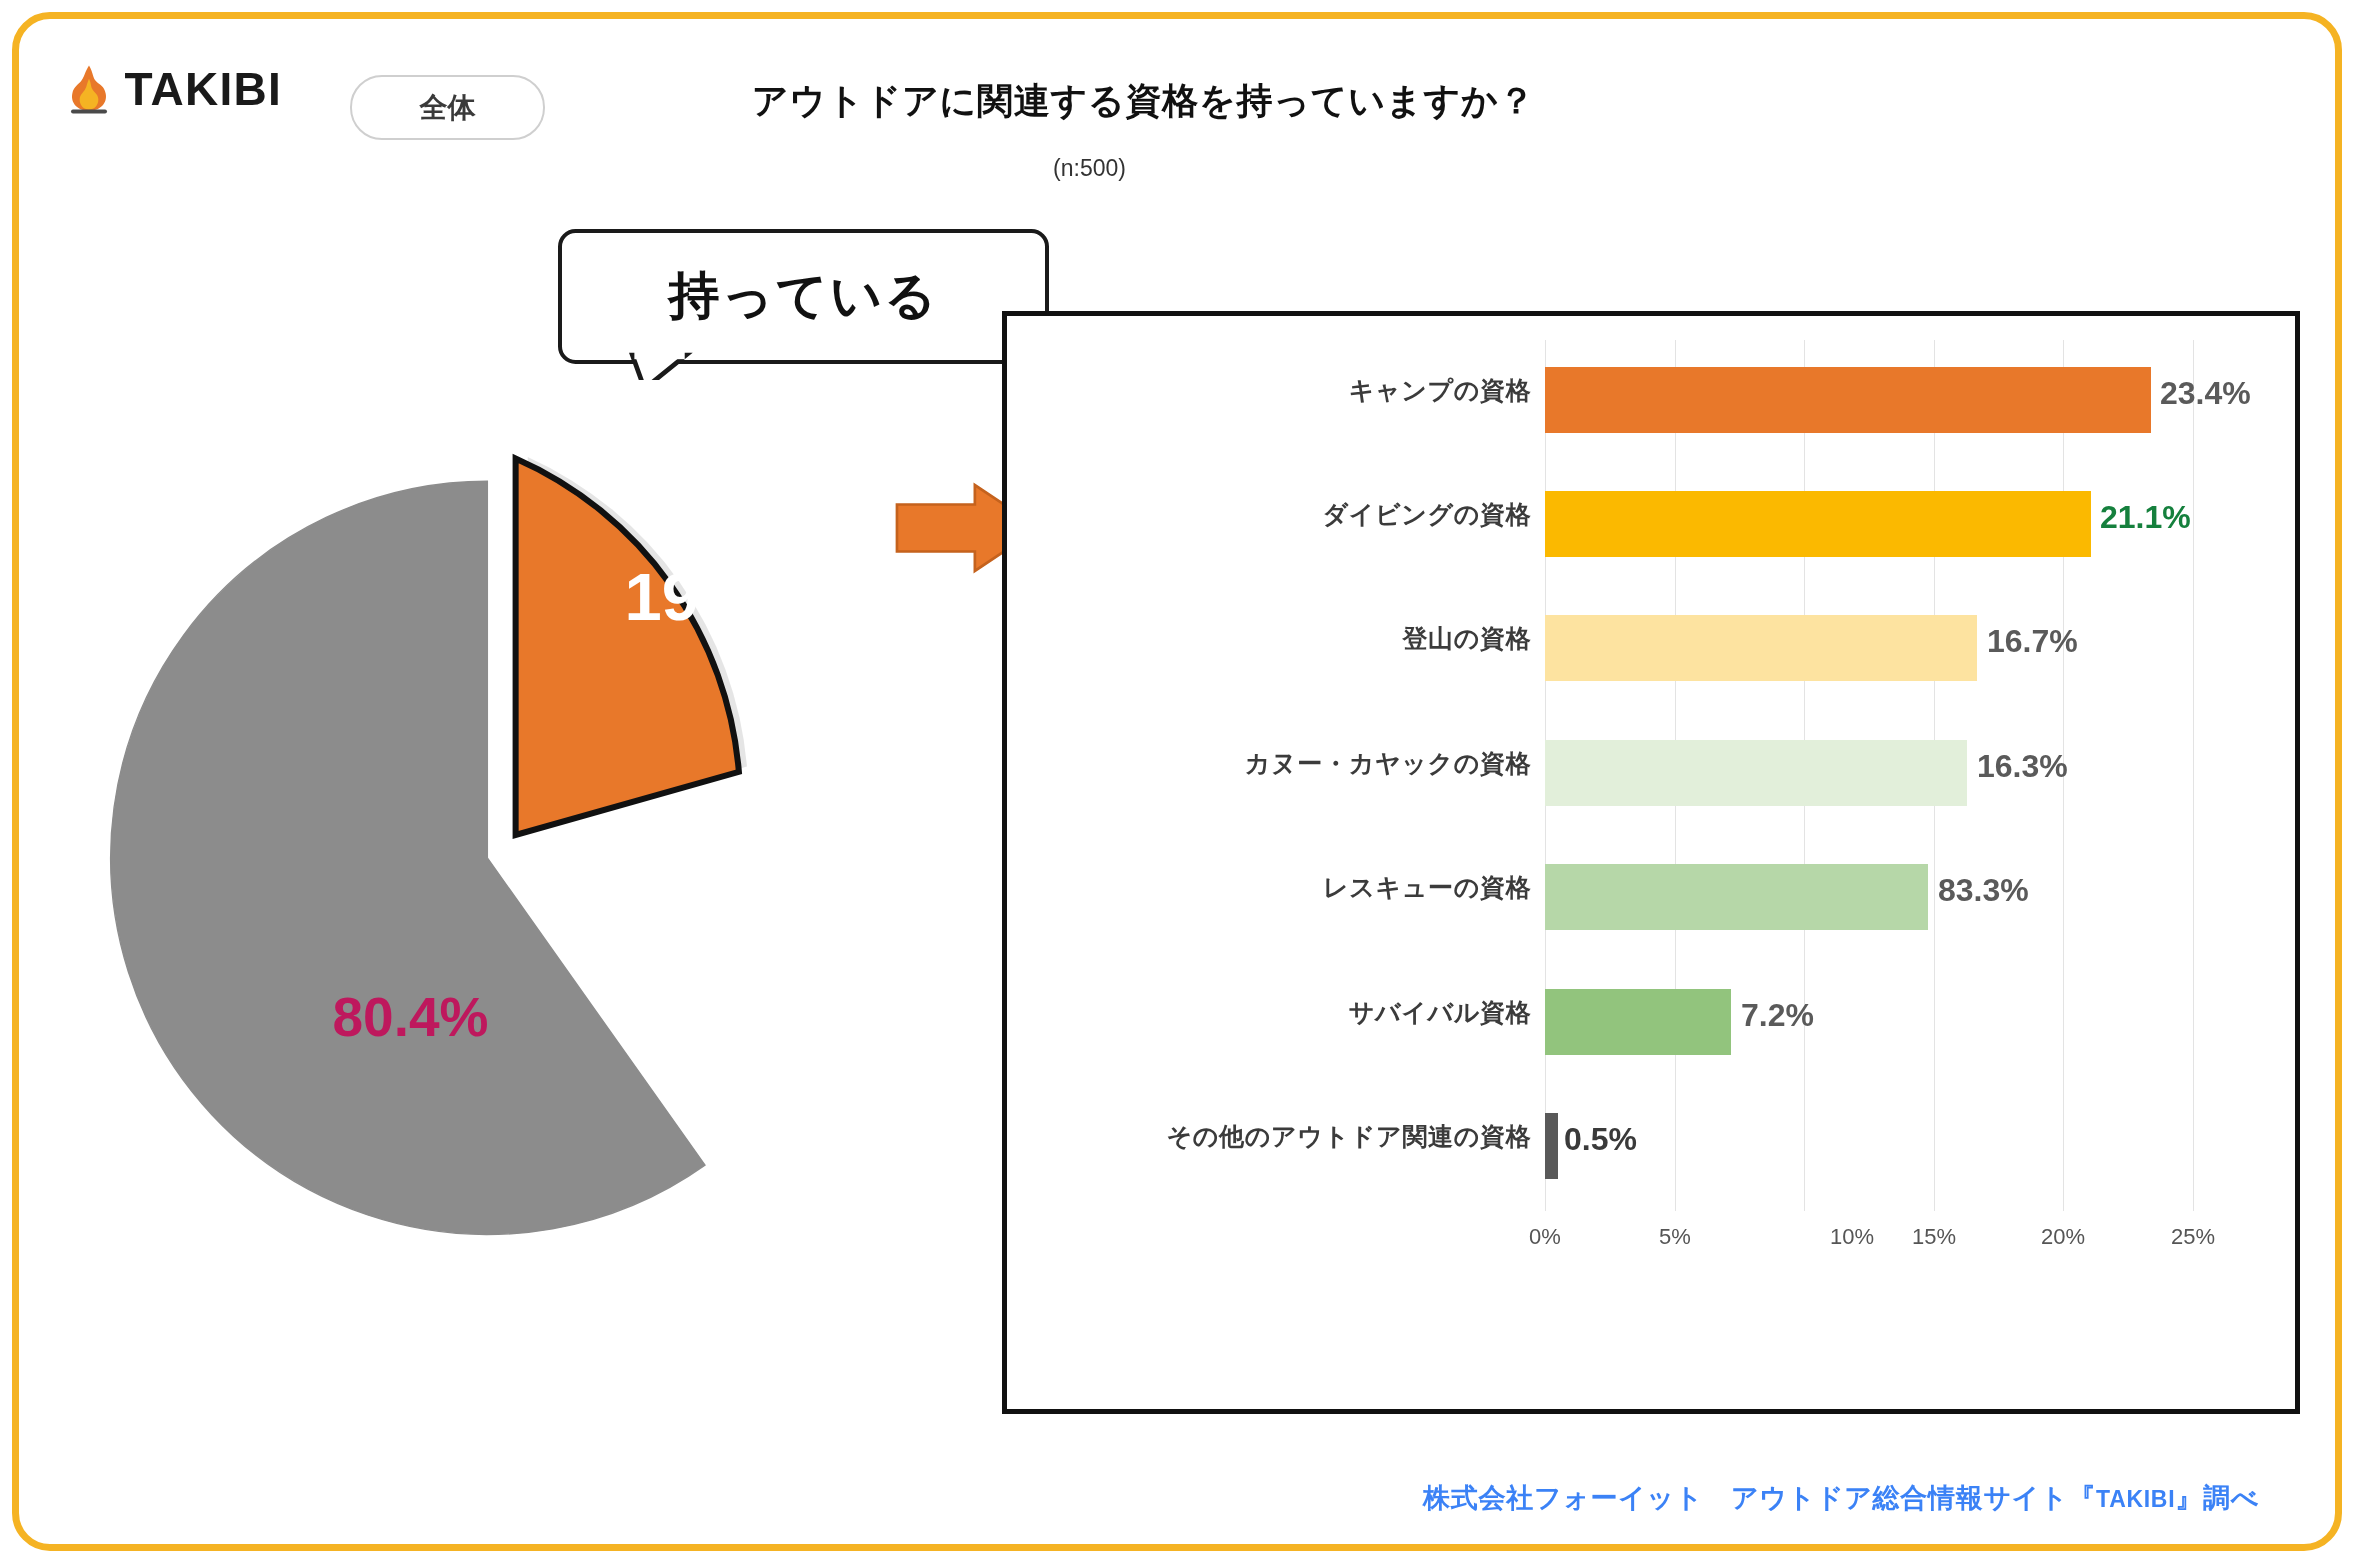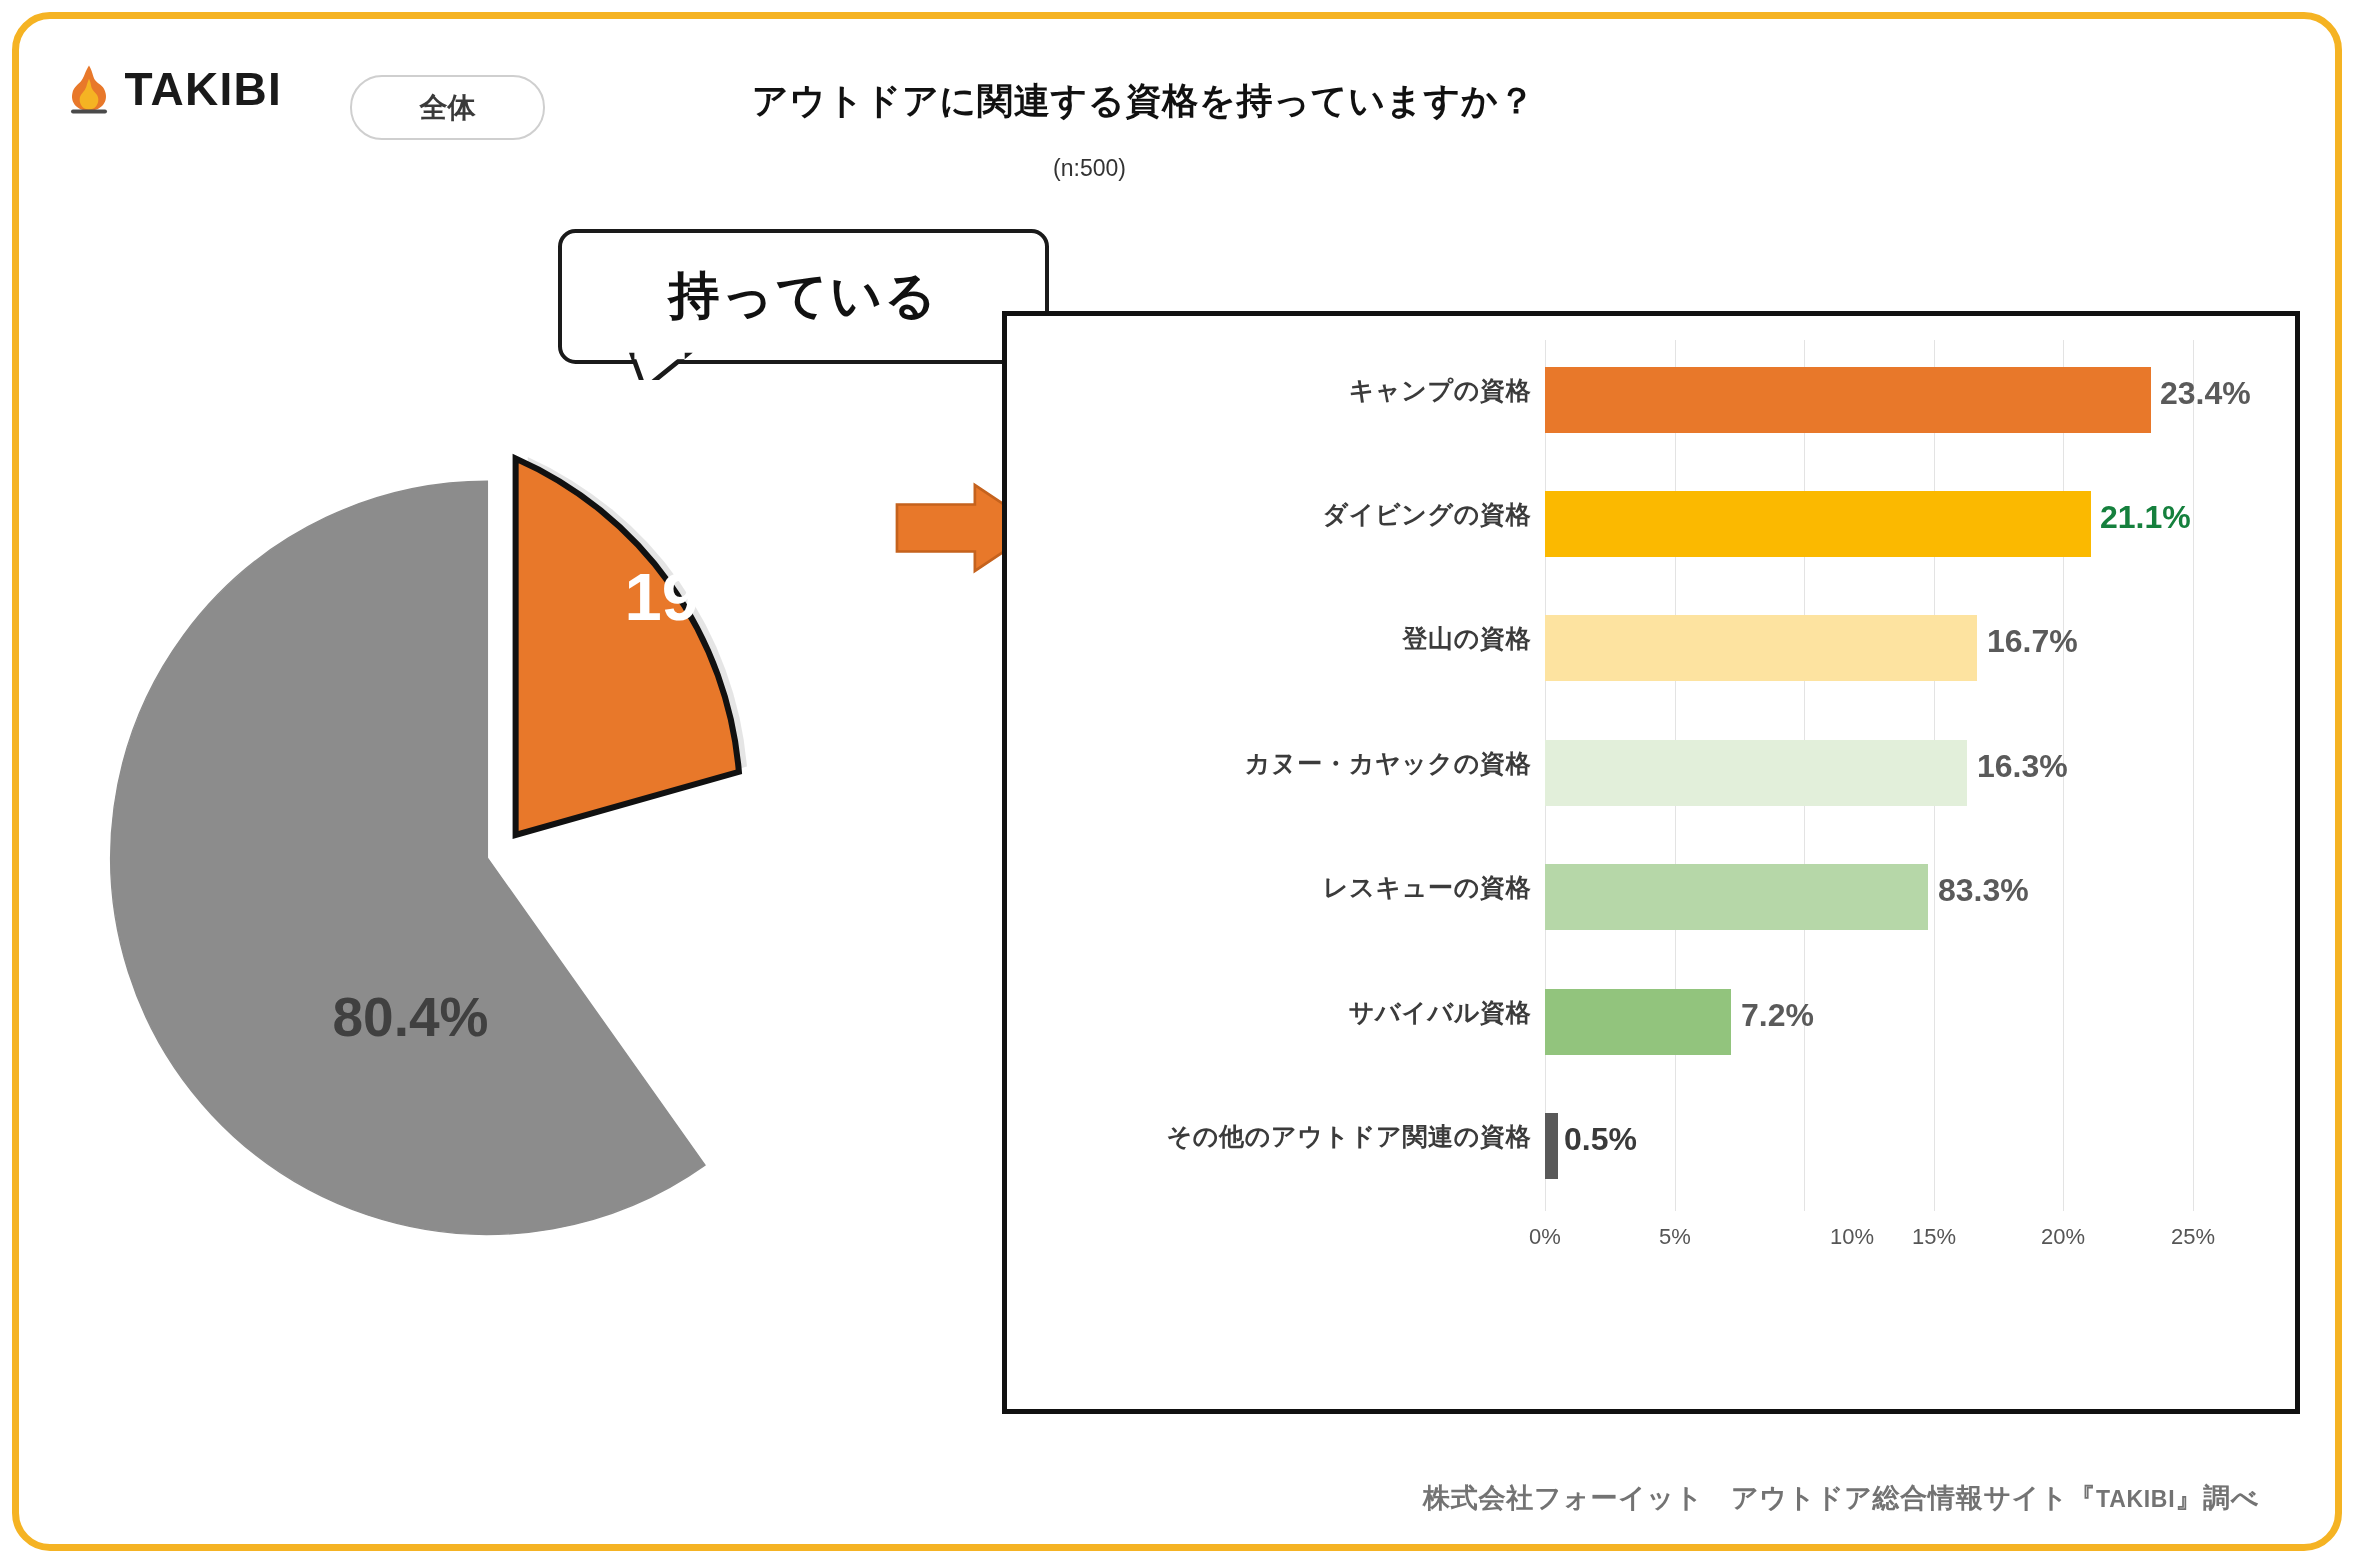--- a/index.html
+++ b/index.html
@@ -91,21 +91,21 @@
     font-size: 52px;
     font-weight: bold;
     letter-spacing: 2.7px;
     text-shadow: 0 0 2px rgba(0,0,0,0.18);
   }
   #pie-value-no {
     position: absolute;
     left: 108px; top: 985px;
     width: 605px;
     text-align: center;
-    color: #404040;
+    color: #be185d;
     font-size: 55px;
     font-weight: bold;
   }
   #pie-value-yes {
     position: absolute;
     left: 531px; top: 558px;
     width: 377px;
     text-align: center;
     color: #ffffff;
     font-size: 67px;
@@ -198,21 +198,21 @@
   }
 
   
   #footer {
     position: absolute;
     left: 1143px; top: 1480px;
     width: 1116px;
     text-align: right;
     font-size: 27px;
     font-weight: bold;
-    color: #737373;
+    color: #3b82f6;
     letter-spacing: 0.7px;
   }
   #footer .small { font-size: 23px; }
 </style>
 </head>
 <body>
 
 <div id="frame">
 
   <div id="outer-border"></div>

